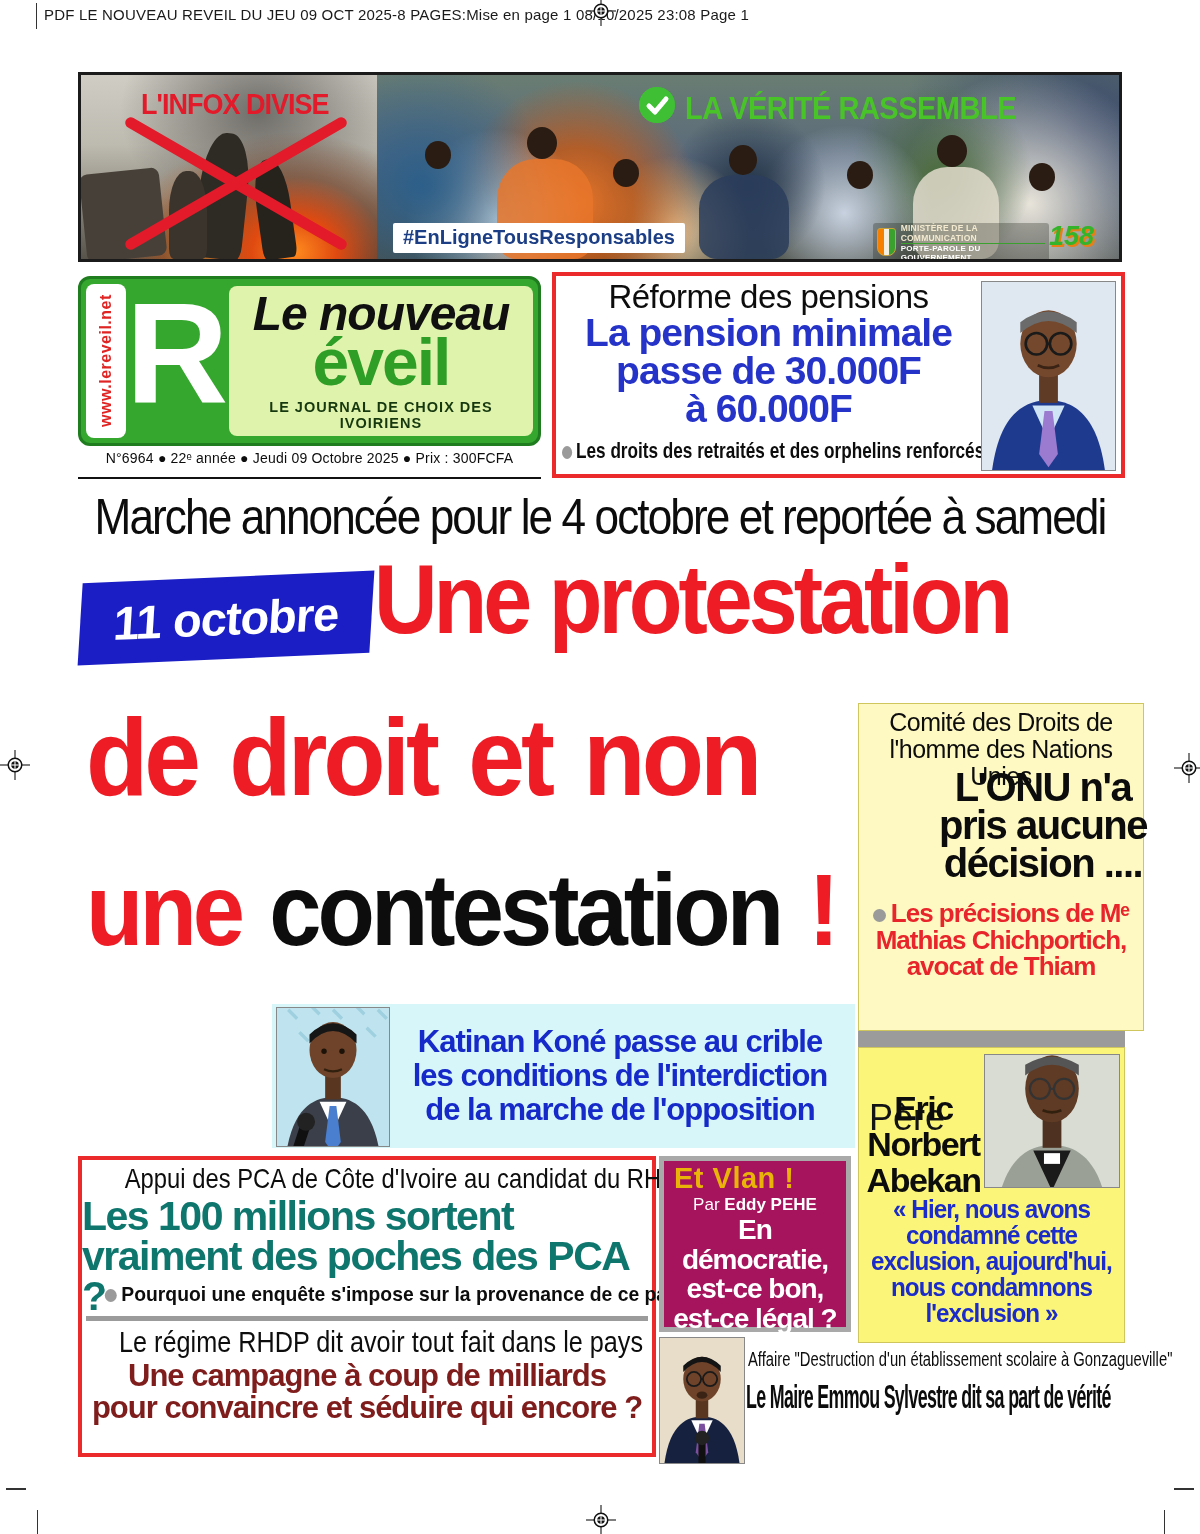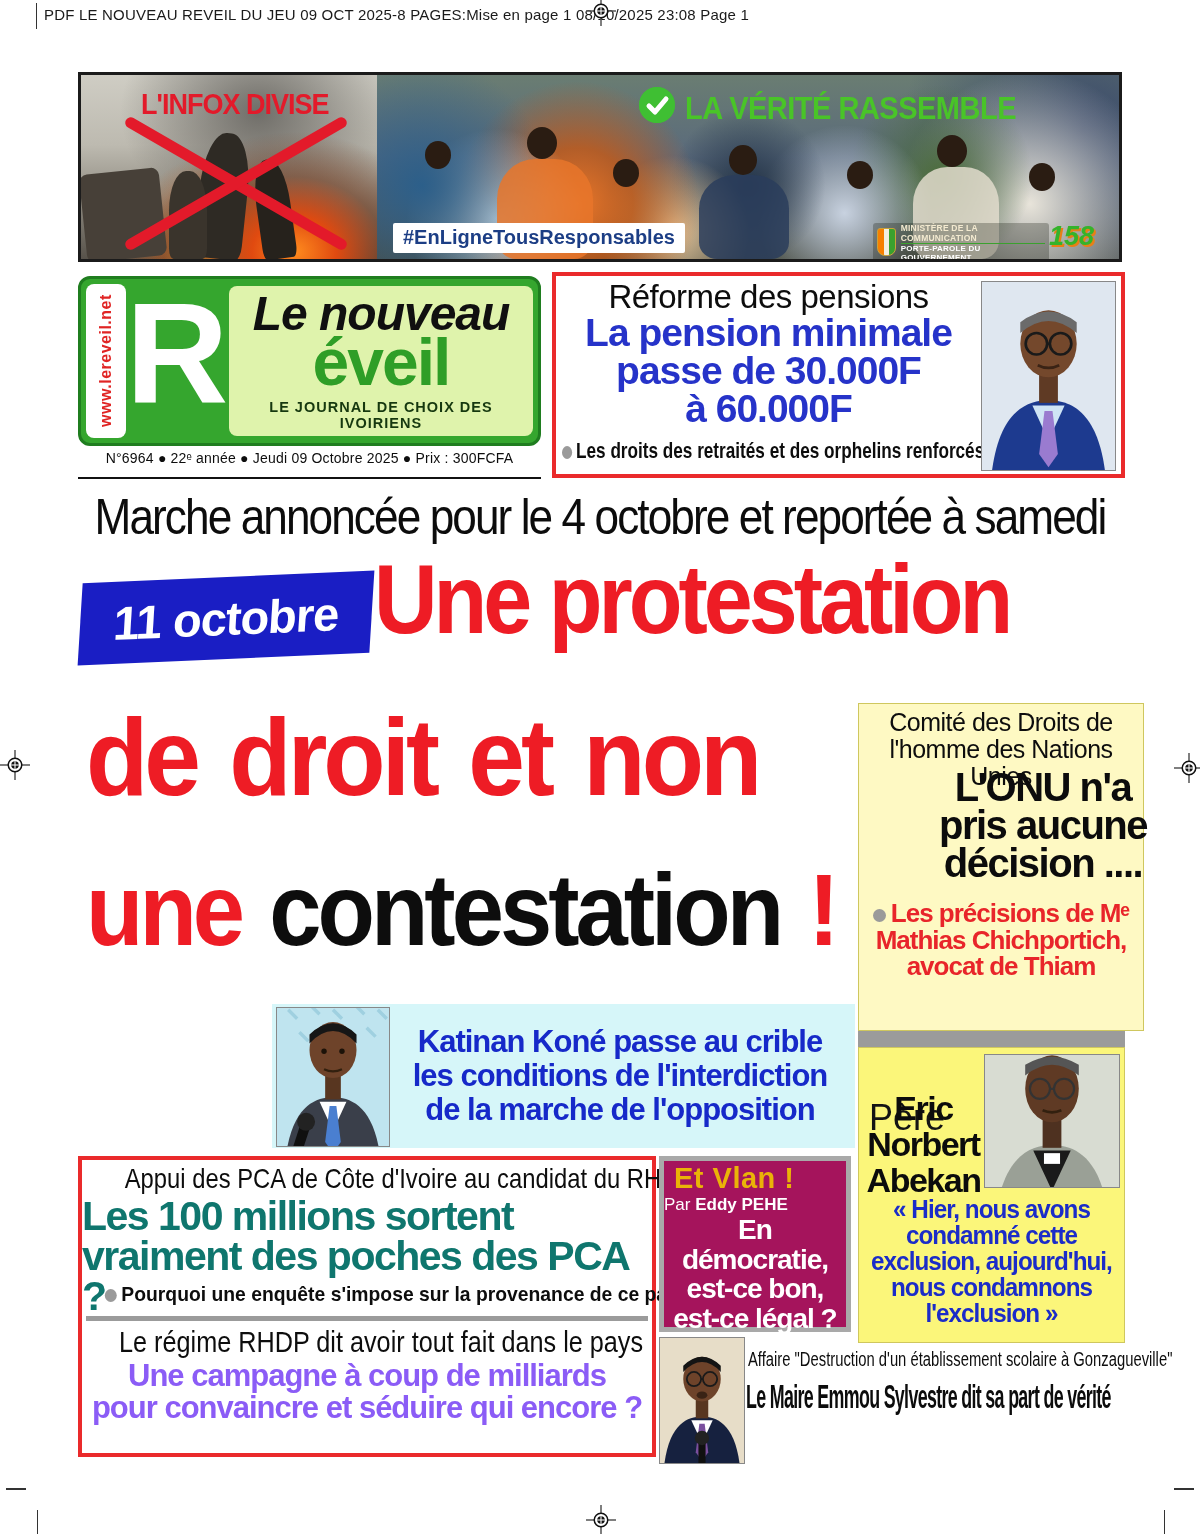--- a/index.html
+++ b/index.html
@@ -102,26 +102,26 @@
   .katinan-box{left:272px;top:1004px;width:583px;height:144px;background:#d6f6f9;}
   .katinan-text{position:absolute;left:118px;top:0;width:460px;height:100%;font-size:31px;line-height:1.1;font-weight:800;color:#1629c9;letter-spacing:-1px;}
 
   
   .pca-box{left:78px;top:1156px;width:578px;height:301px;border:4px solid #ea2a2b;box-sizing:border-box;background:#fff;}
   .pca-kicker{left:0;top:3px;width:100%;text-align:center;font-size:28px;color:#0d0d0d;white-space:nowrap;transform:scaleX(.85);}
   .pca-head{left:0;top:36px;width:100%;text-align:left;font-size:41px;line-height:.98;font-weight:800;color:#0f766e;letter-spacing:-1.5px;}
   .pca-sub{left:0;top:122px;width:100%;text-align:center;font-size:21px;font-weight:700;color:#0d0d0d;white-space:nowrap;transform:scaleX(.92);}
   .pca-rule{left:4px;top:156px;width:562px;height:5px;background:#9b9b9b;}
   .pca-kicker2{left:0;top:166px;width:100%;text-align:center;font-size:29px;color:#0d0d0d;white-space:nowrap;transform:scaleX(.87);}
-  .pca-head2{left:0;top:200px;width:100%;text-align:center;font-size:31px;line-height:1.02;font-weight:800;color:#8b5cf6;letter-spacing:-1px;}
+  .pca-head2{left:0;top:200px;width:100%;text-align:center;font-size:31px;line-height:1.02;font-weight:800;color:#7f1d1d;letter-spacing:-1px;}
 
   
   .etvlan-box{left:659px;top:1156px;width:192px;height:176px;background:#a5145c;border:5px solid #a9a9a9;box-sizing:border-box;}
   .etvlan-title{left:10px;top:1px;font-size:29px;font-weight:800;color:#eab308;letter-spacing:.5px;}
-  .etvlan-by{left:0;top:34px;width:100%;font-size:17px;color:#fff;}
+  .etvlan-by{left:0;top:34px;width:100%;text-align:center;font-size:17px;color:#fff;}
   .etvlan-by b{font-weight:800;}
   .etvlan-text{left:0;top:54px;width:100%;text-align:center;font-size:28px;line-height:1.06;font-weight:800;color:#fff;letter-spacing:-1px;}
 
   
   .maire-kicker{left:748px;top:1348px;font-size:20px;color:#0d0d0d;white-space:nowrap;transform:scaleX(.74);transform-origin:left top;}
   .maire-head{left:746px;top:1378px;font-size:27px;font-weight:800;color:#0c0c0c;white-space:nowrap;letter-spacing:-1px;transform:scale(.66,1.25);transform-origin:left top;}
 </style>
 </head>
 <body>
 

